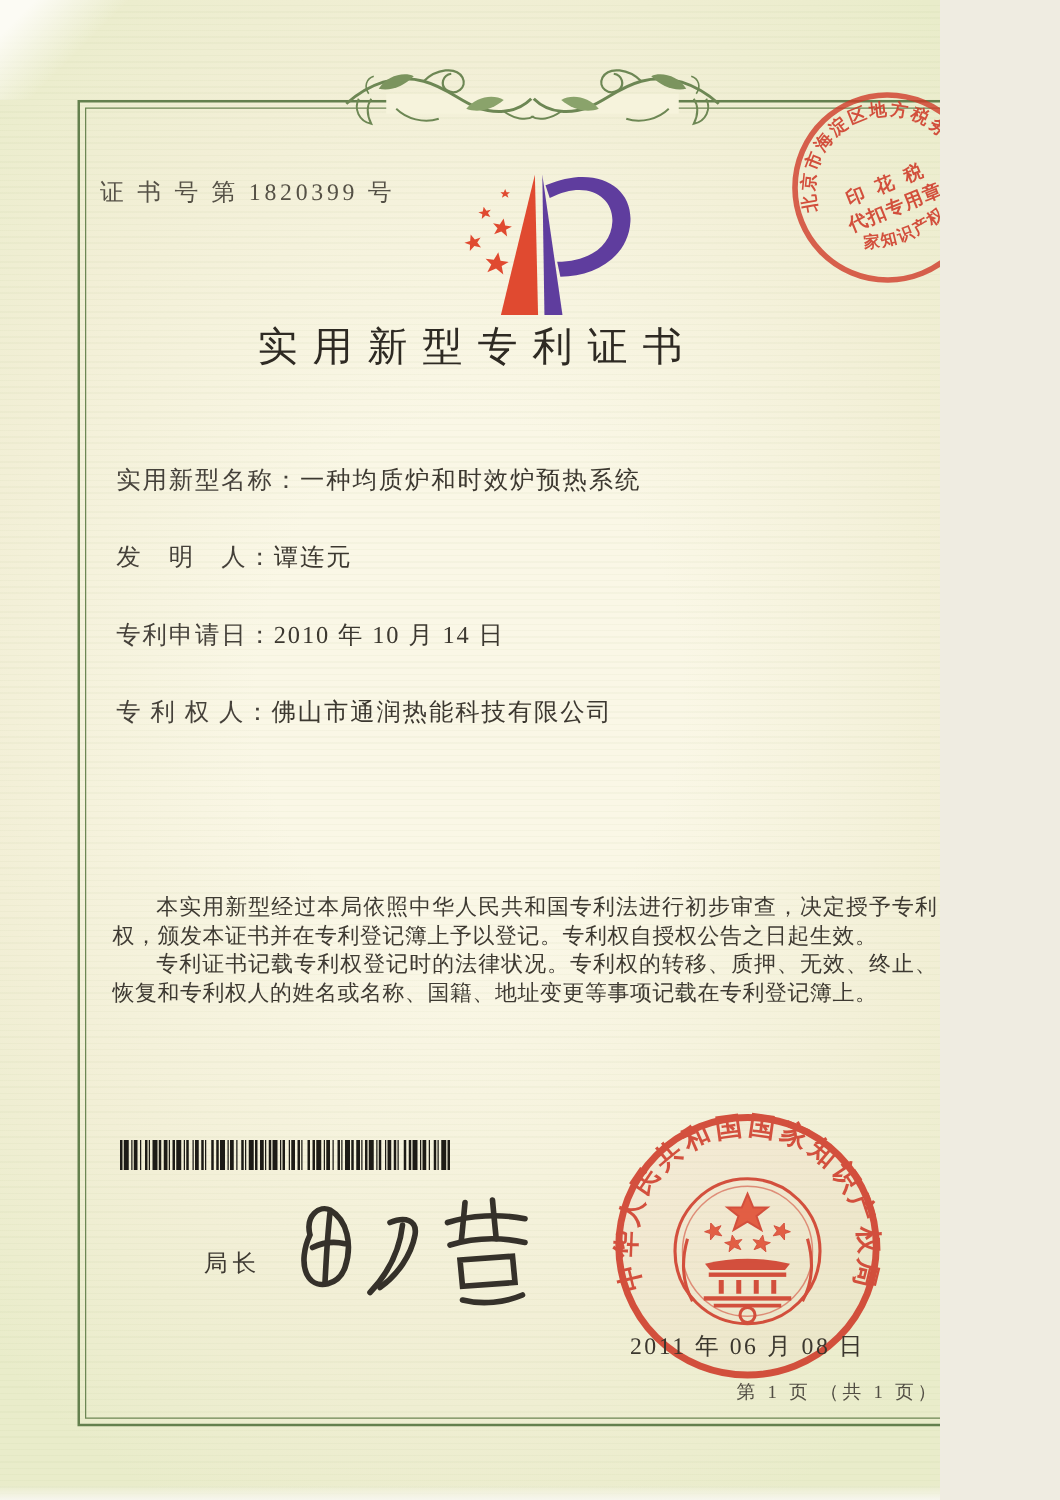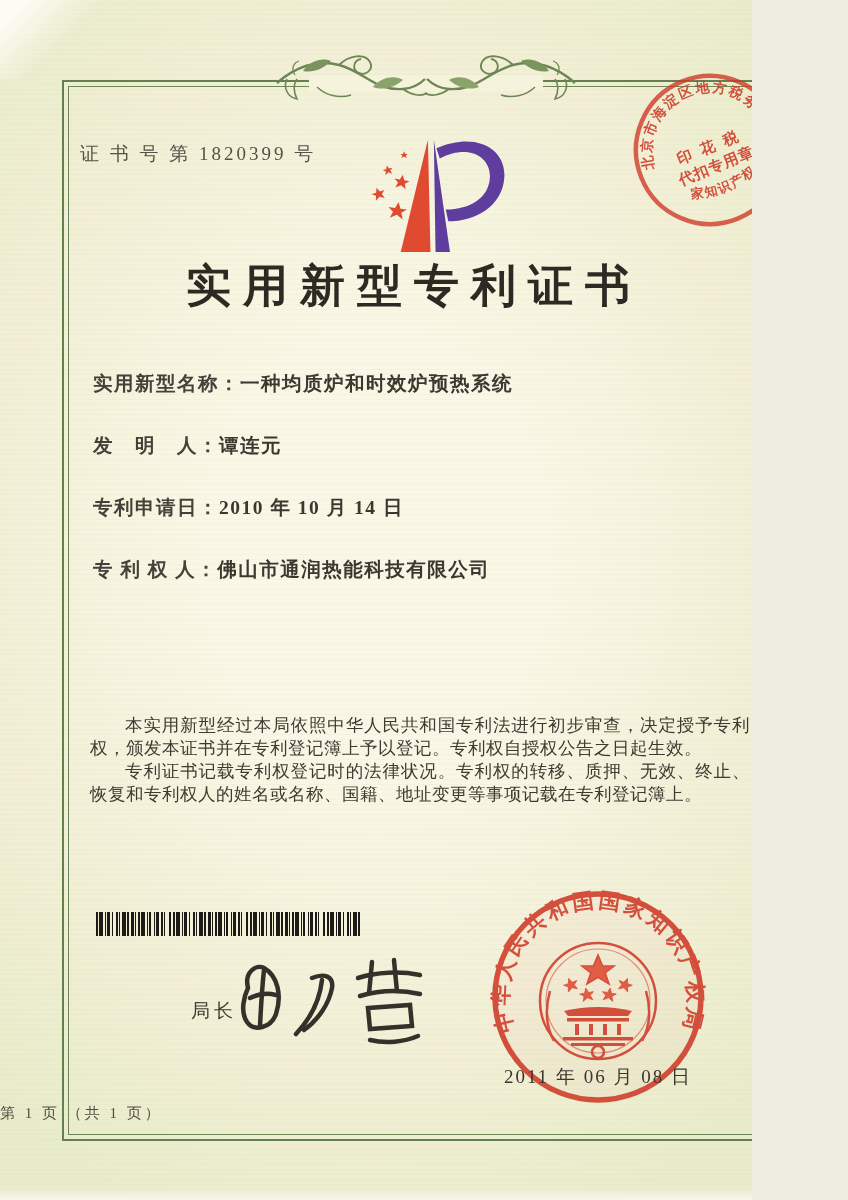--- a/index.html
+++ b/index.html
@@ -35,48 +35,48 @@
     font-size:19px;letter-spacing:3px;color:#555146;
   }
 
   .tax-stamp{position:absolute;left:628px;top:68px;width:164px;height:164px;
     transform:rotate(-22deg);opacity:.88;}
 
   .logo{position:absolute;left:348px;top:133px;width:170px;height:124px;}
 
   .title{
     position:absolute;left:0;top:256px;width:100%;margin:0;
-    text-align:center;font-size:45px;font-weight:700;
-    letter-spacing:12px;color:#2e2a23;text-indent:12px;padding-left:32px;
+    text-align:center;font-size:32px;font-weight:400;
+    letter-spacing:12px;color:#2e2a23;text-indent:12px;
   }
 
   .fields{position:absolute;left:93px;top:370px;width:660px;}
   .field{height:28px;margin-bottom:34px;font-size:19.5px;color:#3f3b33;
-    white-space:pre;letter-spacing:1.5px;font-weight:bold;}
+    white-space:pre;letter-spacing:1.5px;}
   .flabel{color:#45413a;}
   .fvalue{color:#3c3830;}
 
   .paras{position:absolute;left:90px;top:714px;width:660px;
     font-size:17.5px;line-height:23px;color:#3e3a32;text-align:justify;}
   .paras p{margin:0;text-indent:2em;letter-spacing:0.5px;}
 
   .barcode{position:absolute;left:95px;top:912px;}
 
   .sign-title{position:absolute;left:163px;top:998px;font-size:19px;
-    letter-spacing:4px;color:#3e3a32;margin-left:28px;}
+    letter-spacing:4px;color:#3e3a32;}
   .signature{position:absolute;left:218px;top:948px;}
 
   .seal{position:absolute;left:487px;top:886px;width:222px;height:222px;}
   .seal-date{
     position:absolute;left:487px;top:1064px;width:222px;z-index:5;
     text-align:center;font-size:19px;letter-spacing:2px;color:#3b372e;
   }
   .footer{
     position:absolute;left:0;top:1104px;width:100%;
-    text-align:left;font-size:15px;letter-spacing:3px;color:#514d43;
+    text-align:right;font-size:15px;letter-spacing:3px;color:#514d43;
   }
 </style>
 </head>
 <body>
 
 <div class="page">
 
   <div class="frame">
     <svg class="flourish" width="310" height="74" viewBox="0 0 310 74">
       <rect x="38" y="30" width="234" height="16" fill="#f6f3dc"></rect>

